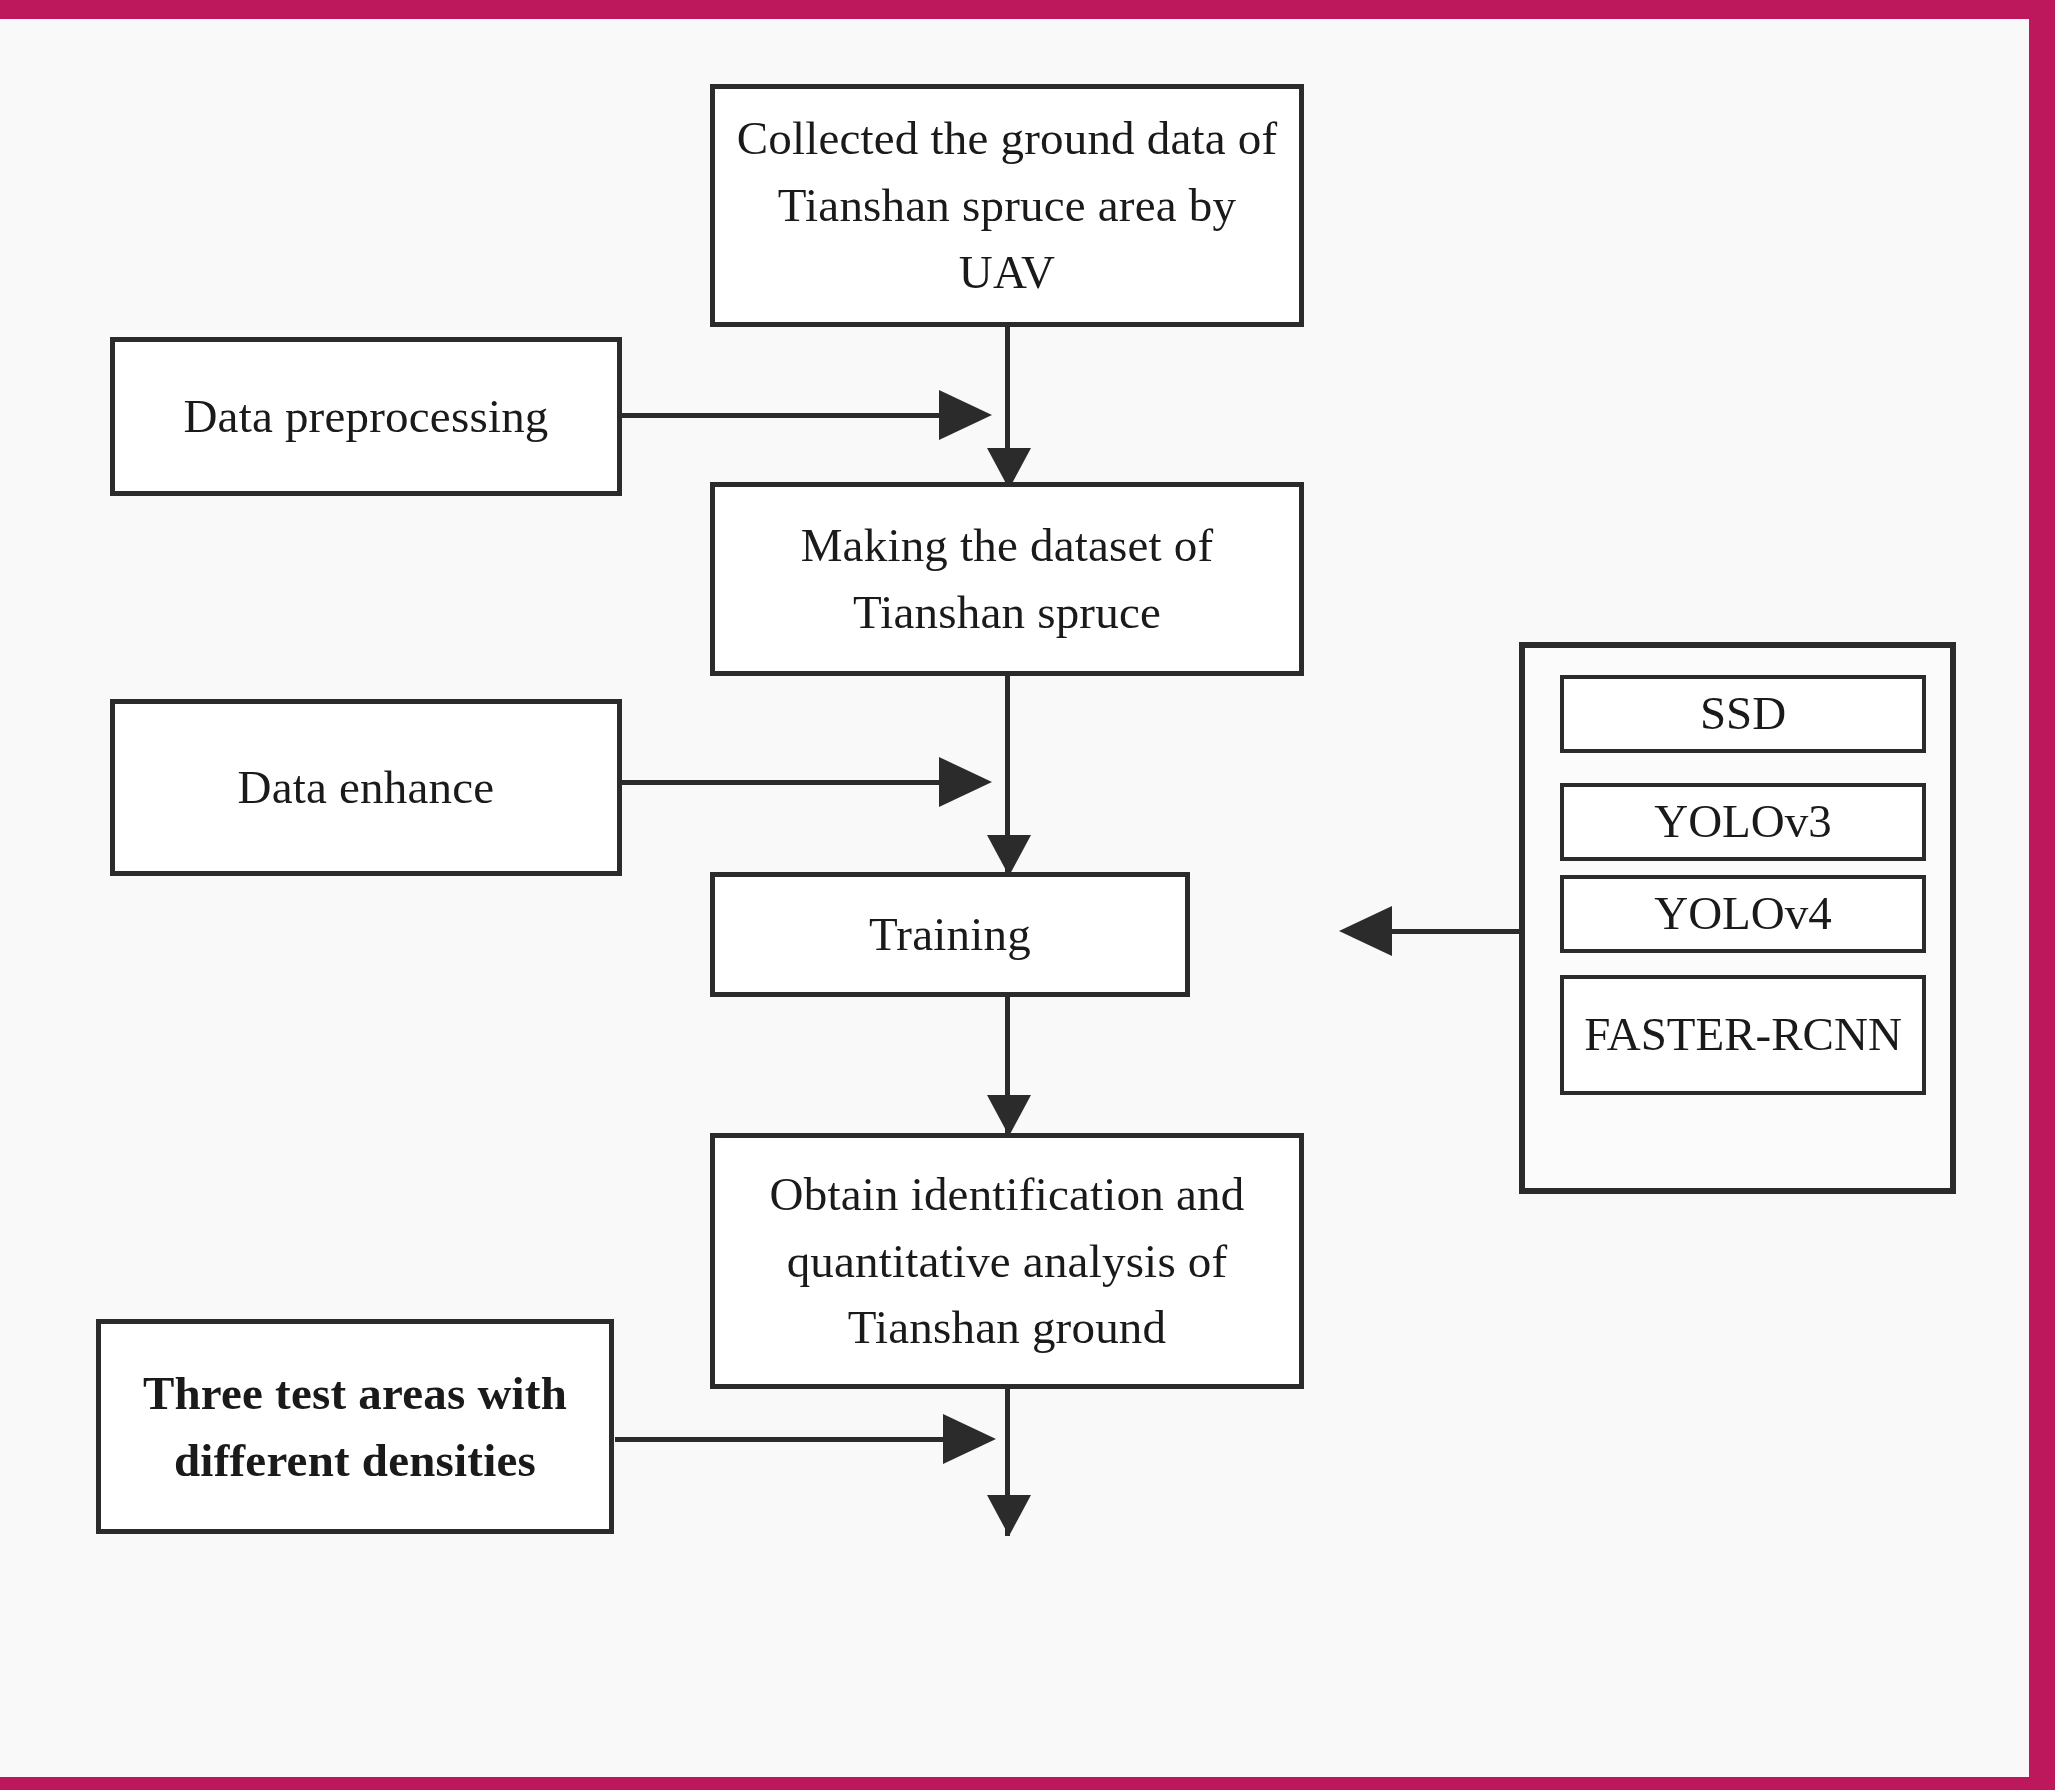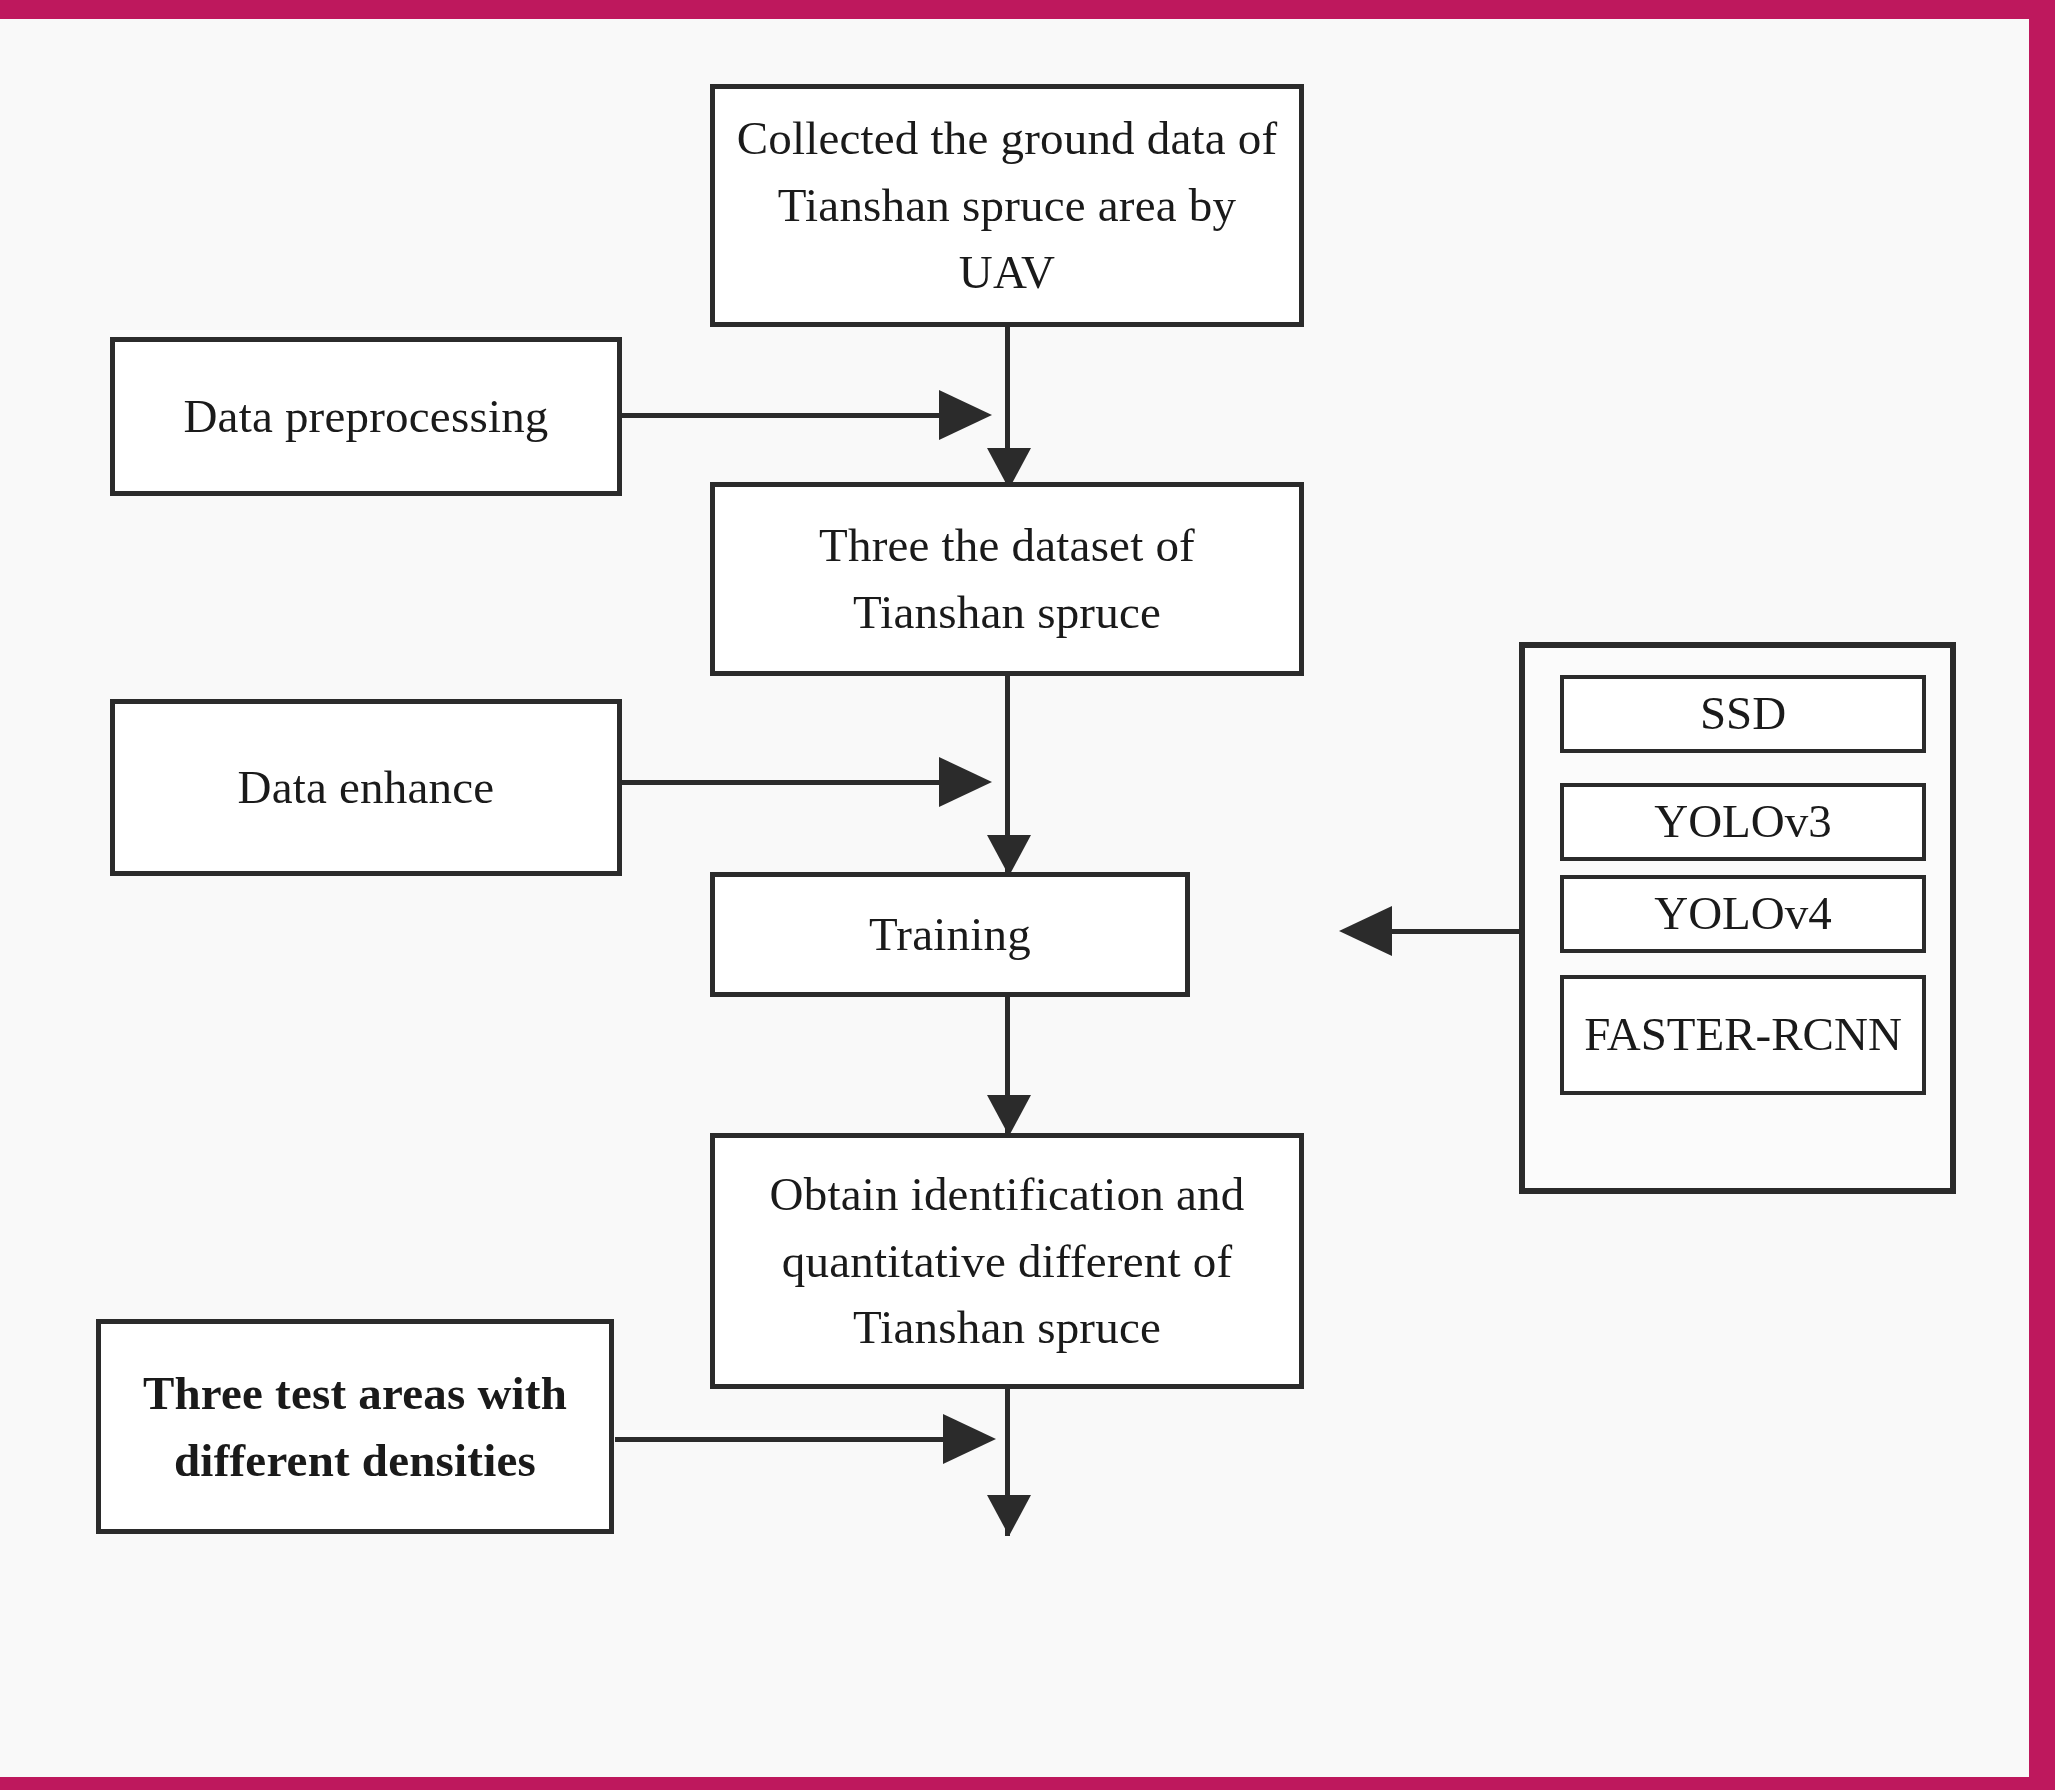--- a/index.html
+++ b/index.html
@@ -129,29 +129,29 @@
 <body>
 
 <div id="stage">
   <div id="canvas"></div>
 
   <div class="node" id="n-collect">
     <span class="txt">Collected the ground data of Tianshan spruce area by UAV</span>
   </div>
 
   <div class="node" id="n-dataset">
-    <span class="txt">Three the dataset of Tianshan spruce</span>
+    <span class="txt">Making the dataset of Tianshan spruce</span>
   </div>
 
   <div class="node" id="n-training">
     <span class="txt">Training</span>
   </div>
 
   <div class="node" id="n-obtain">
-    <span class="txt">Obtain identification and quantitative different of Tianshan spruce</span>
+    <span class="txt">Obtain identification and quantitative analysis of Tianshan ground</span>
   </div>
 
 
   <div class="node" id="n-prep">
     <span class="txt">Data preprocessing</span>
   </div>
 
   <div class="node" id="n-enhance">
     <span class="txt">Data enhance</span>
   </div>

